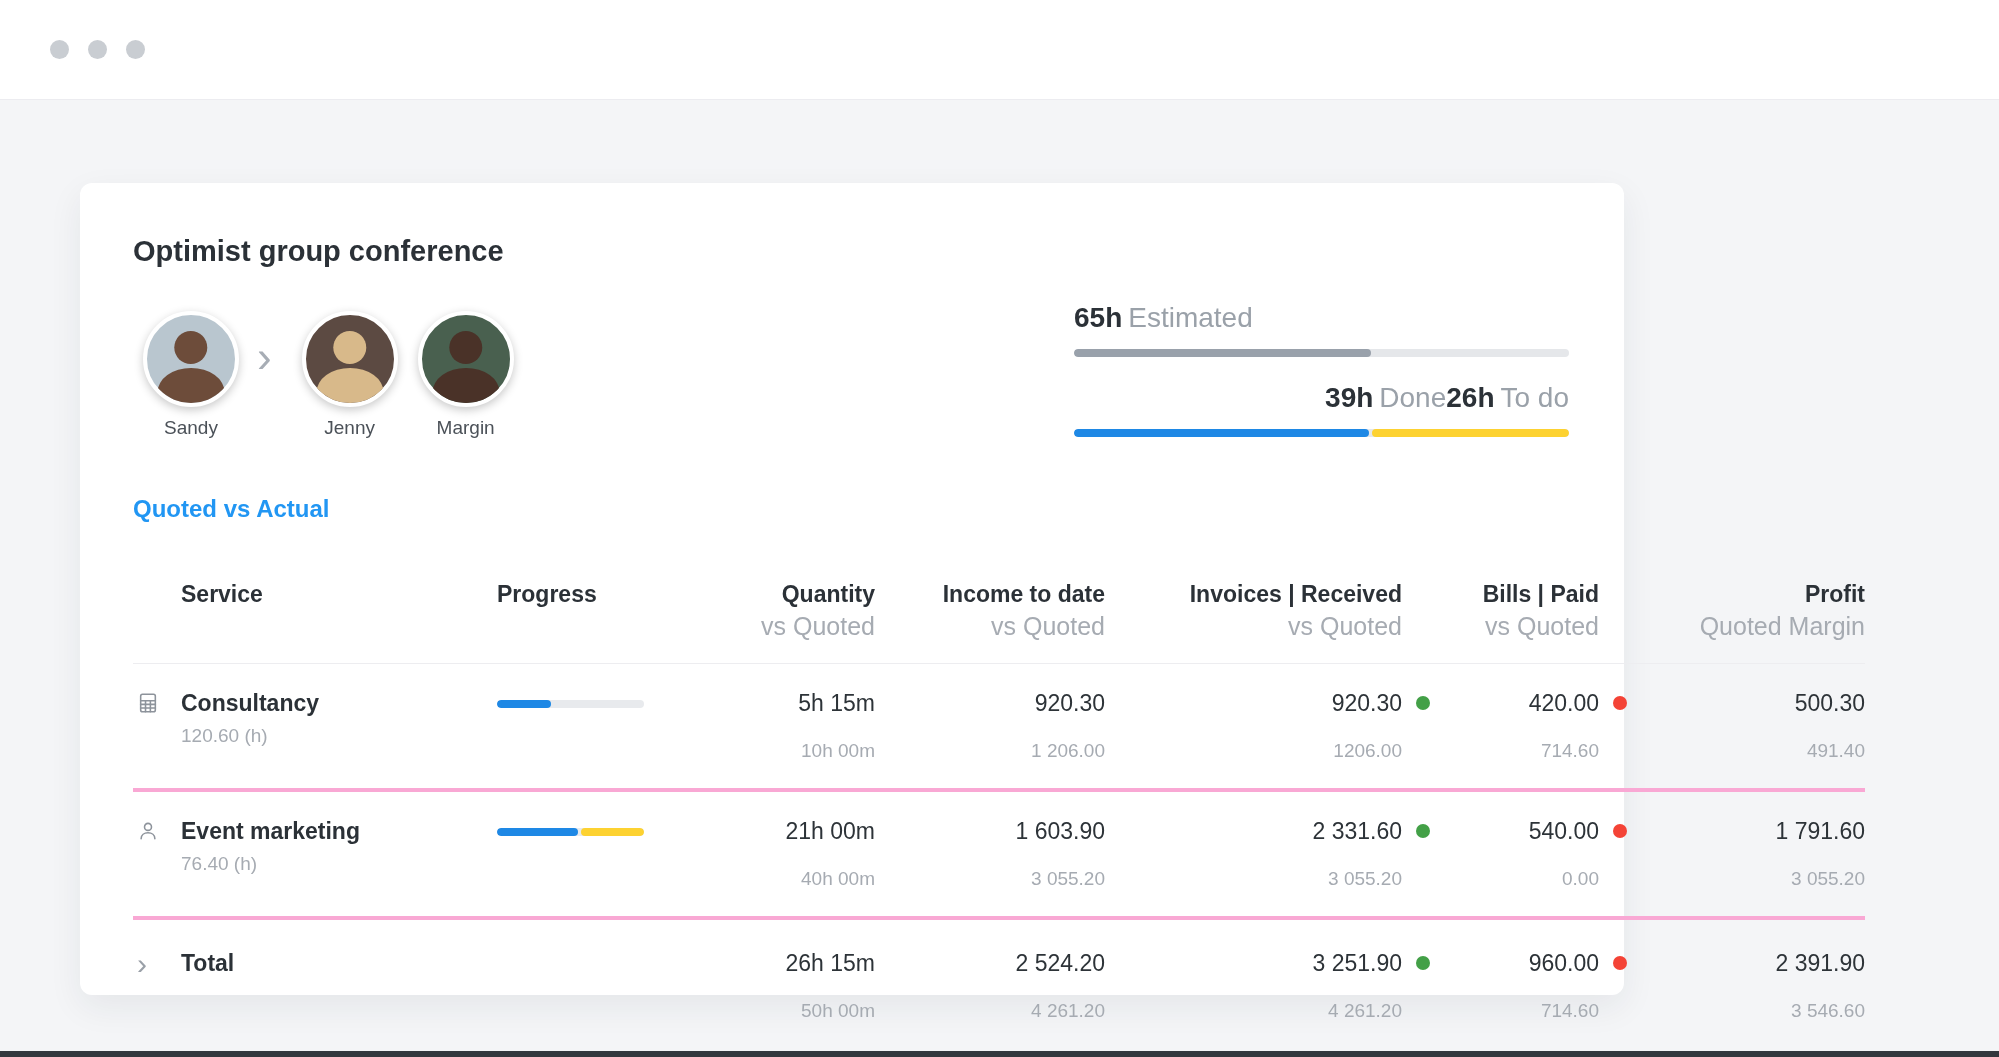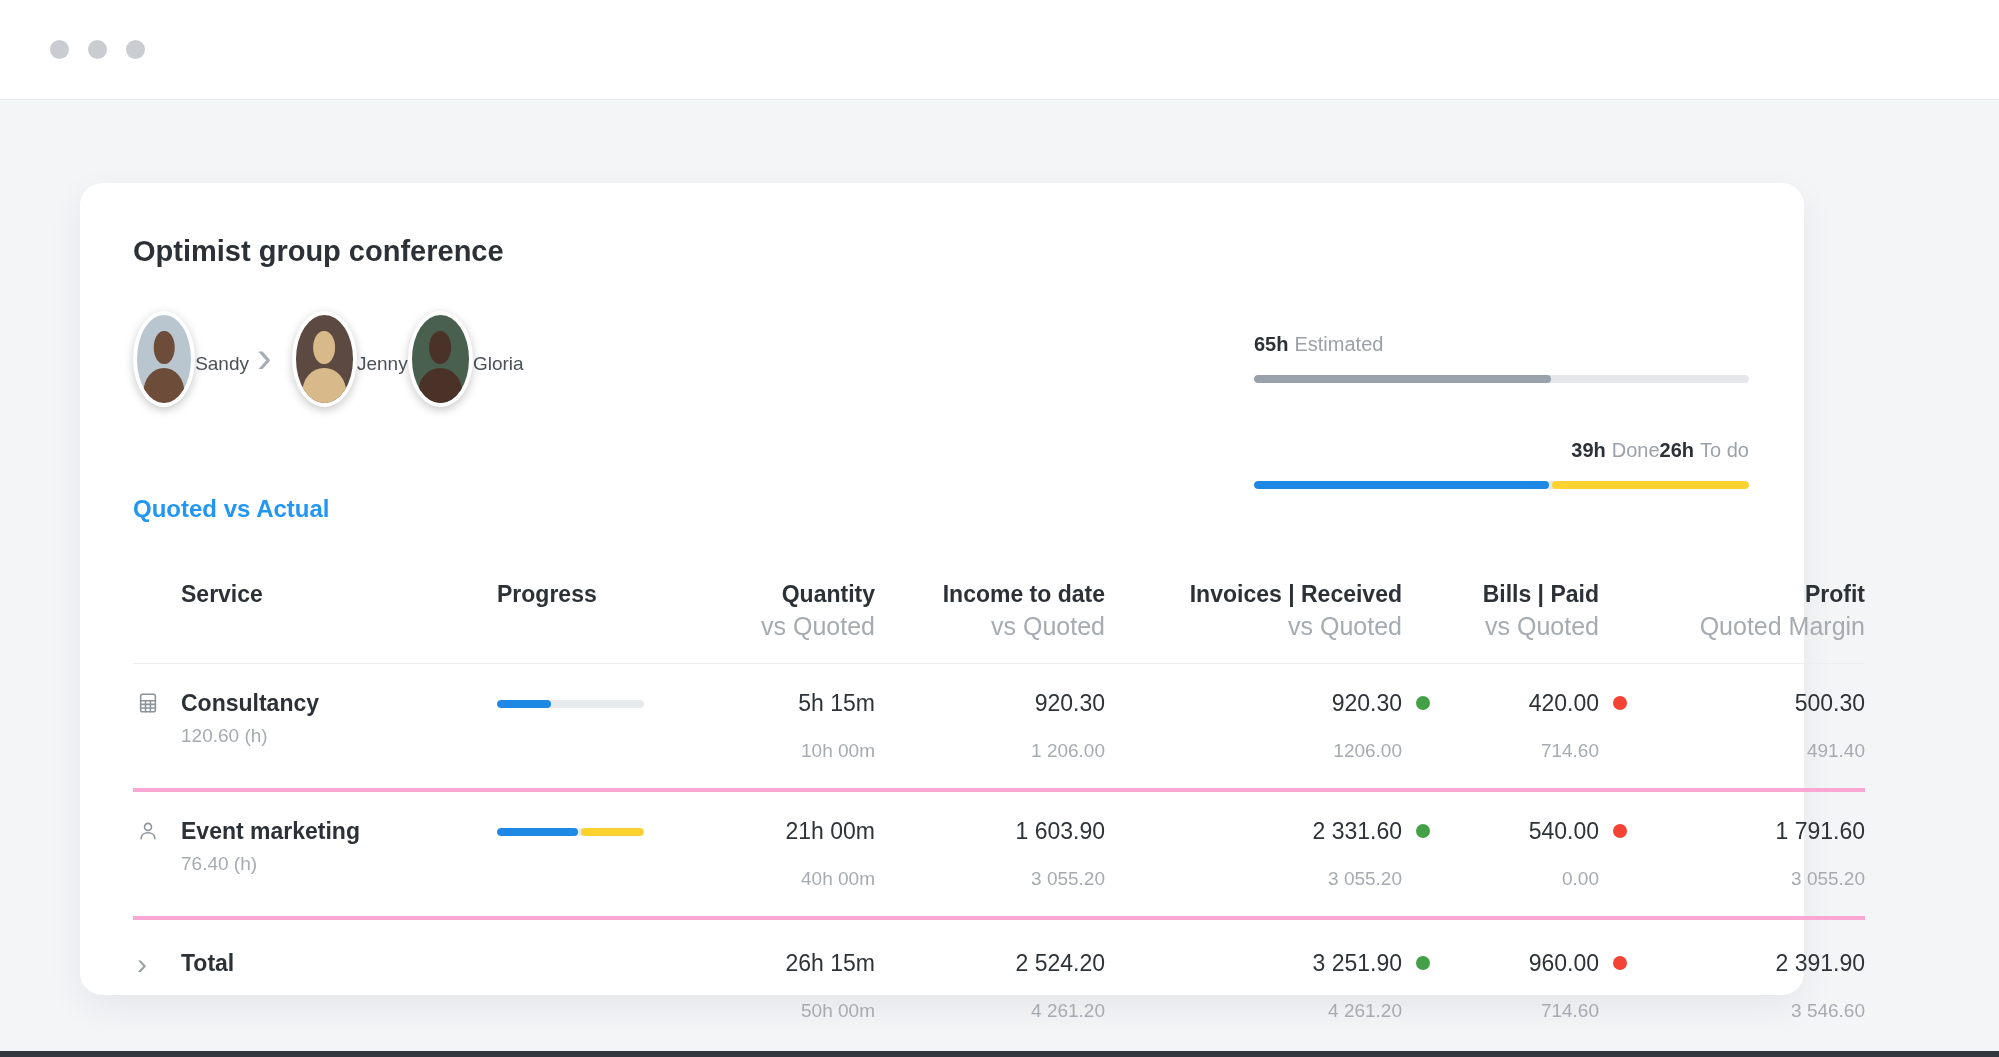--- a/index.html
+++ b/index.html
@@ -21,34 +21,34 @@
     align-items: center;
     padding-left: 50px;
   }
   .win-dots { display: flex; gap: 19px; }
   .win-dot { width: 19px; height: 19px; border-radius: 50%; background: #c9cdd2; }
 
   
   .card {
     position: absolute;
     left: 80px; top: 183px;
-    width: 1724px; height: 812px;
+    width: 1544px; height: 812px;
     background: #ffffff;
-    border-radius: 22px;
+    border-radius: 12px;
     box-shadow: 0 12px 34px rgba(30, 40, 60, 0.07);
   }
 
   .page-title {
     position: absolute; left: 53px; top: 52px;
     font-size: 29px; font-weight: 700; color: #2b3137;
   }
 
   
   .team { position: absolute; left: 53px; top: 128px; display: flex; align-items: flex-start; }
-  .member { display: flex; flex-direction: row; align-items: center; width: 116px; cursor: pointer; }
+  .member { display: flex; flex-direction: column; align-items: center; width: 116px; cursor: pointer; }
   .avatar {
     width: 96px; height: 96px; border-radius: 50%;
     border: 4px solid #ffffff;
     box-shadow: 0 3px 10px rgba(0,0,0,0.22);
     position: relative; overflow: hidden;
   }
   .avatar::before { 
     content: ""; position: absolute; top: 18%; left: 50%; transform: translateX(-50%);
     width: 38%; height: 38%; border-radius: 50%; background: var(--fig);
   }
@@ -61,21 +61,21 @@
   .av-morris { --fig: #3c3430; background: #97776a; }
   .av-gloria { --fig: #4a3228; background: #49604f; }
   .member-name { margin-top: 10px; font-size: 19px; color: #4b5158; }
   .team-chevron {
     font-size: 44px; color: #a7adb5; line-height: 1;
     margin: 24px 20px 0 8px; user-select: none;
   }
 
   
   .stats { position: absolute; right: 55px; top: 122px; width: 495px; }
-  .stat-line { font-size: 20px; color: #9aa1a9; line-height: 26px; margin-top: 26px; }
+  .stat-line { font-size: 28px; color: #9aa1a9; line-height: 26px; }
   .stat-line b { color: #2b3137; font-weight: 700; margin-right: 6px; }
   .bar {
     height: 8px; border-radius: 4px; background: #e5e7ea;
     overflow: hidden; display: flex; gap: 3px;
   }
   .bar-est { margin-top: 18px; }
   .bar-done { margin-top: 18px; }
   .fill-gray   { background: #99a1ab; height: 100%; border-radius: 4px; }
   .fill-blue   { background: #1e88e5; height: 100%; border-radius: 4px; }
   .fill-yellow { background: #fdd231; height: 100%; border-radius: 4px; }
@@ -147,21 +147,21 @@
       <div class="avatar av-sandy"></div>
       <div class="member-name">Sandy</div>
     </div>
     <div class="team-chevron">›</div>
     <div class="member">
       <div class="avatar av-jenny"></div>
       <div class="member-name">Jenny</div>
     </div>
     <div class="member">
       <div class="avatar av-gloria"></div>
-      <div class="member-name">Gloria</div>
+      <div class="member-name">Margin</div>
     </div>
   </div>
 
   <div class="stats">
     <div class="stat-line">
       <b>65h</b><span>Estimated</span>
     </div>
     <div class="bar bar-est">
       <div class="fill-gray" style="width: 60%;"></div>
     </div>

